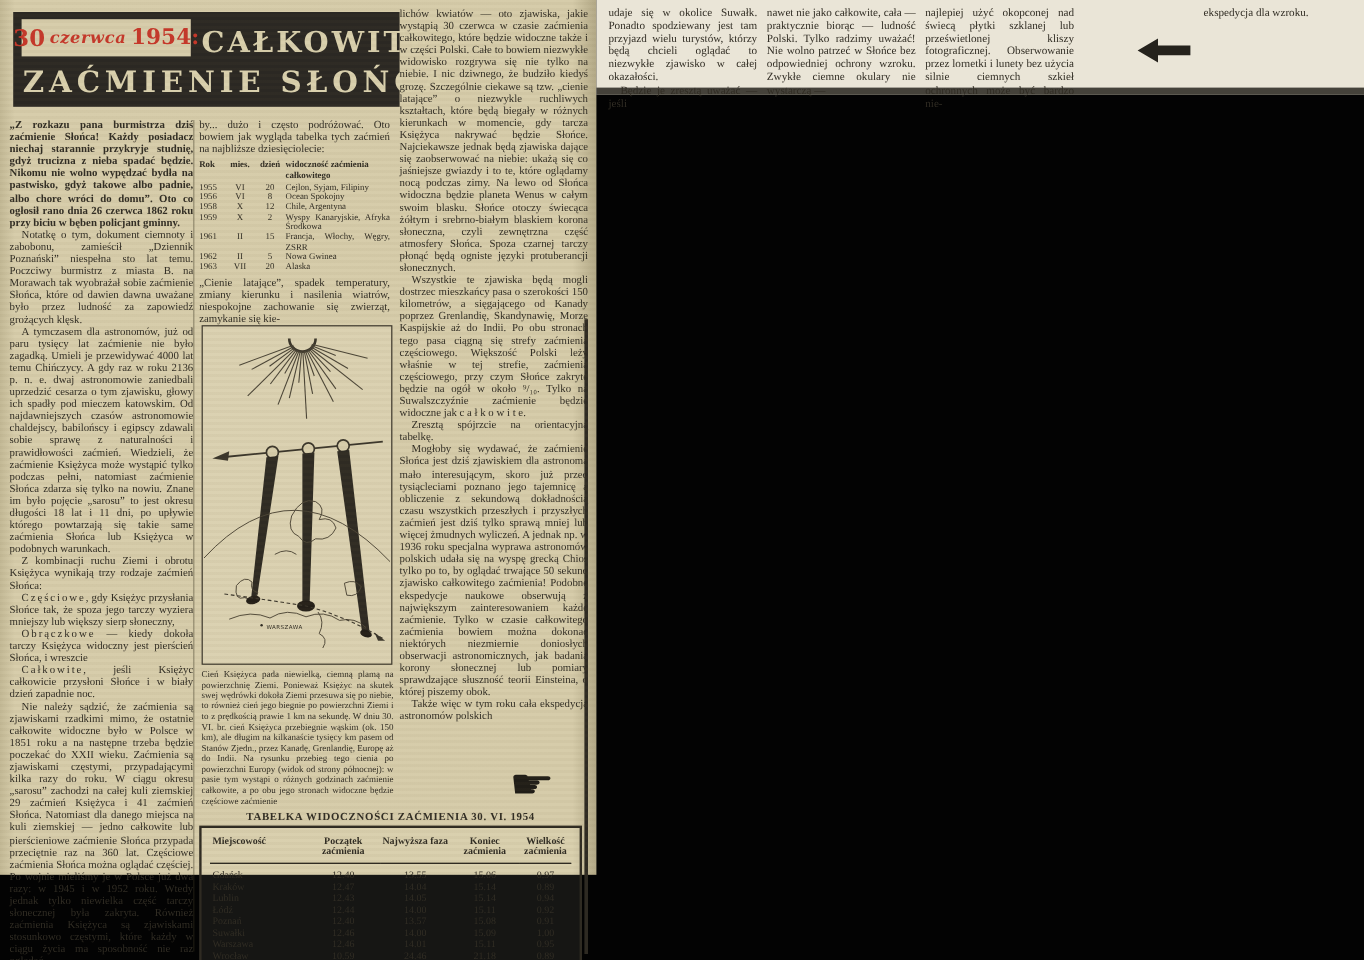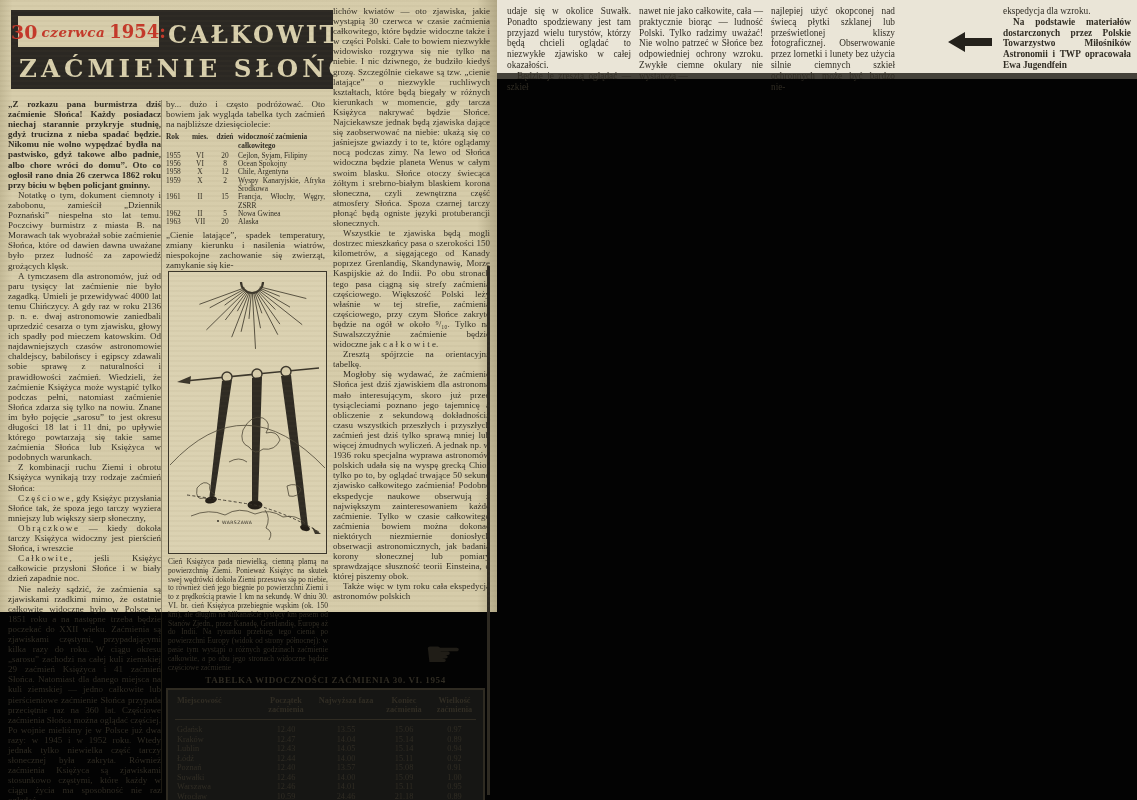--- a/index.html
+++ b/index.html
@@ -1,19 +1,19 @@
 <!DOCTYPE html>
 <html><head>
 <meta charset="utf-8">
 <style>
   html,body{margin:0;padding:0;background:#0a0a0a;}
   .page{position:relative;width:1137px;height:800px;background:#030303;overflow:hidden;
         font-family:"Liberation Serif",serif;color:#312d24;}
   
-  .scan{position:absolute;left:0;top:0;width:497px;height:612px;
+  .scan{position:absolute;left:0;top:0;width:497px;height:729px;
         background:linear-gradient(90deg,#c3b996 0,#d7cdab 2.5%,#d6ccaa 96%,#b3a987 100%);}
   .scan:after{content:"";position:absolute;inset:0;pointer-events:none;
         background:repeating-linear-gradient(0deg,rgba(120,105,70,.05) 0 2px,transparent 2px 5px);}
   .colrule{position:absolute;width:1px;background:rgba(62,55,38,.45);}
   .scanrule{position:absolute;left:487px;top:266px;width:3px;height:529px;background:#2e2a22;}
   
   .masthead{position:absolute;left:11px;top:10px;width:322px;height:79px;background:#2b2823;}
   .badge{position:absolute;left:7px;top:6px;width:141px;height:31px;background:#d7cdab;
          display:flex;align-items:center;justify-content:center;gap:4px;color:#c5382a;white-space:nowrap;}
   .badge .d{font:bold 19px "DejaVu Serif",serif;}
@@ -308,32 +308,31 @@
               </tr>
             </tbody>
         </table>
       </div>
     </div>
   </div>
 
   <div class="strip">
     <div class="sc" id="sc1">
       <p class="noind">udaje się w okolice Suwałk. Ponadto spodziewany jest tam przyjazd wielu turystów, którzy będą chcieli oglądać to niezwykłe zjawisko w całej okazałości.</p>
-      <p>Będzie je zresztą oglądać — szkieł</p>
+      <p>Będzie je zresztą uważać — jeśli</p>
     </div>
     <div class="sc" id="sc2">
       <p class="noind">nawet nie jako całkowite, cała — praktycznie biorąc — ludność Polski. Tylko radzimy uważać! Nie wolno patrzeć w Słońce bez odpowiedniej ochrony wzroku. Zwykłe ciemne okulary nie wystarczą —</p>
     </div>
     <div class="sc" id="sc3">
       <p class="noind">najlepiej użyć okopconej nad świecą płytki szklanej lub prześwietlonej kliszy fotograficznej. Obserwowanie przez lornetki i lunety bez użycia silnie ciemnych szkieł ochronnych może być bardzo nie-</p>
     </div>
     <div class="arrowL">
       <svg width="46" height="24" viewBox="0 0 46 24">
         <polygon points="1,12 18,2 18,8 45,8 45,16 18,16 18,22" fill="#25221c"></polygon>
       </svg>
     </div>
     <div class="sc" id="sc4">
       <p class="noind">ekspedycja dla wzroku.</p>
-      <p class="credit">Na podstawie materiałów dostarczonych przez Polskie Towarzystwo Miłośników Astronomii i TWP opracowała Ewa Jugendfein</p>
     </div>
   </div>
 
 </div>
 
 </body></html>

